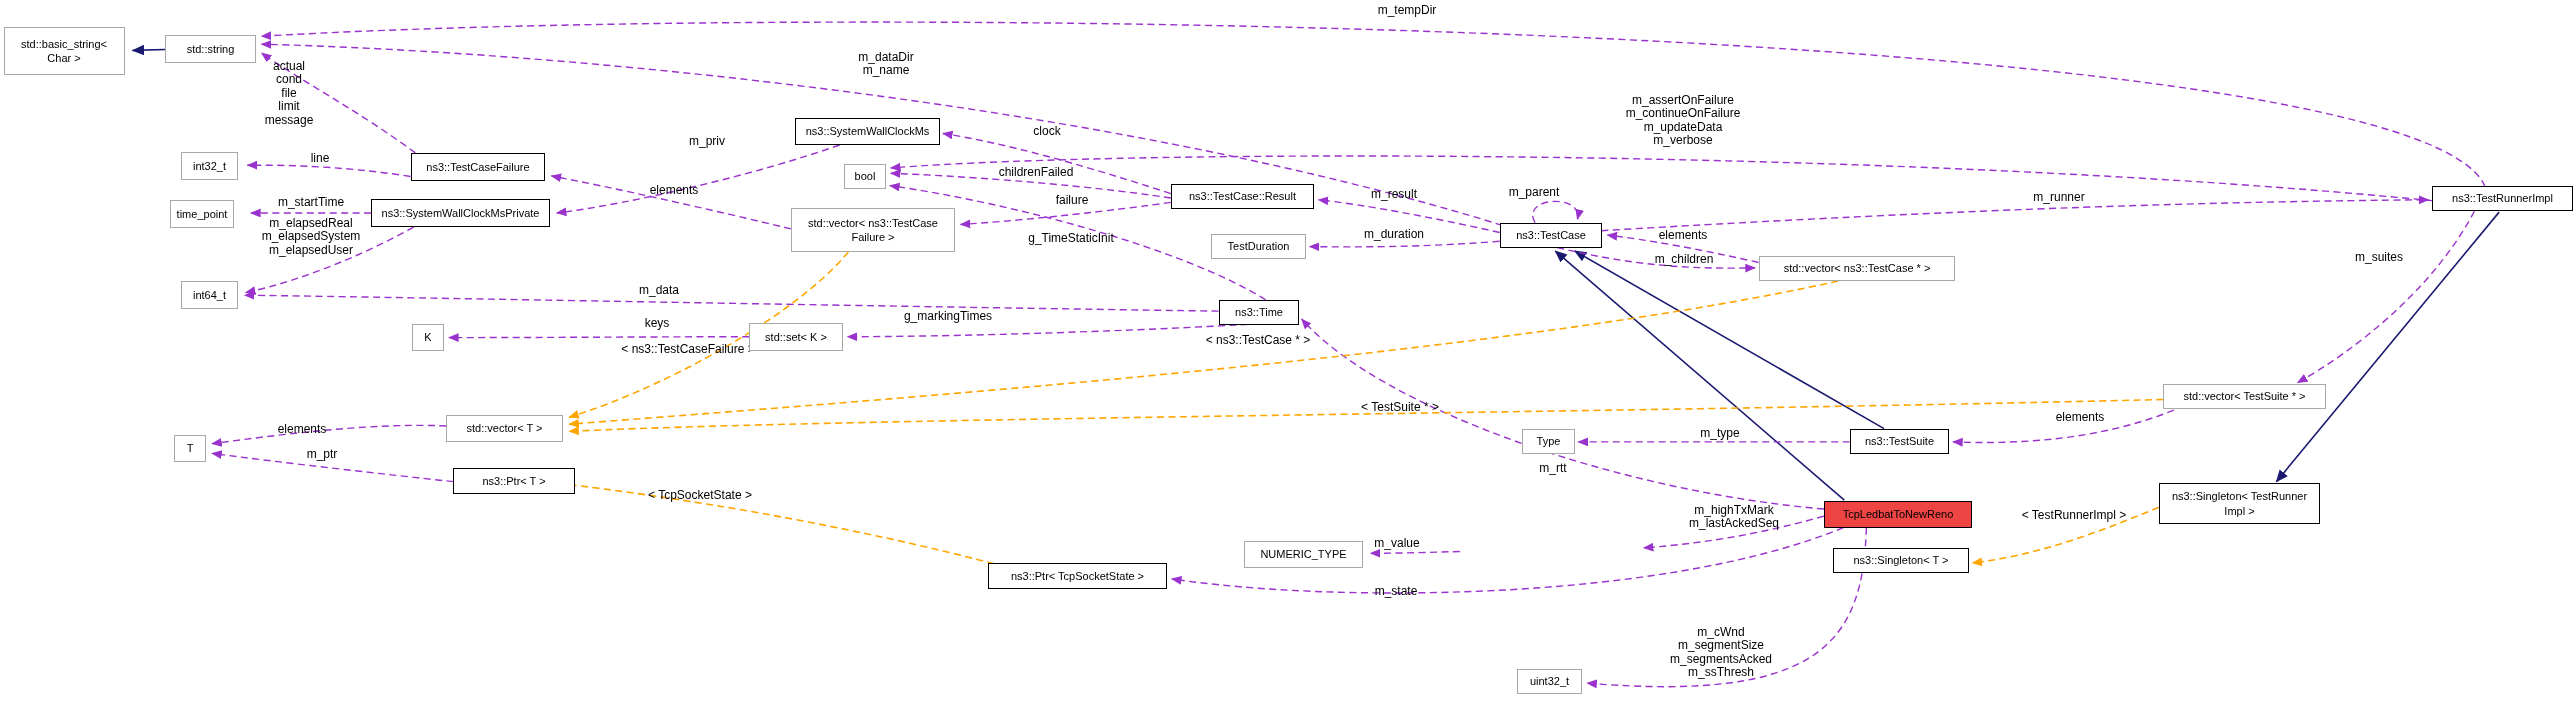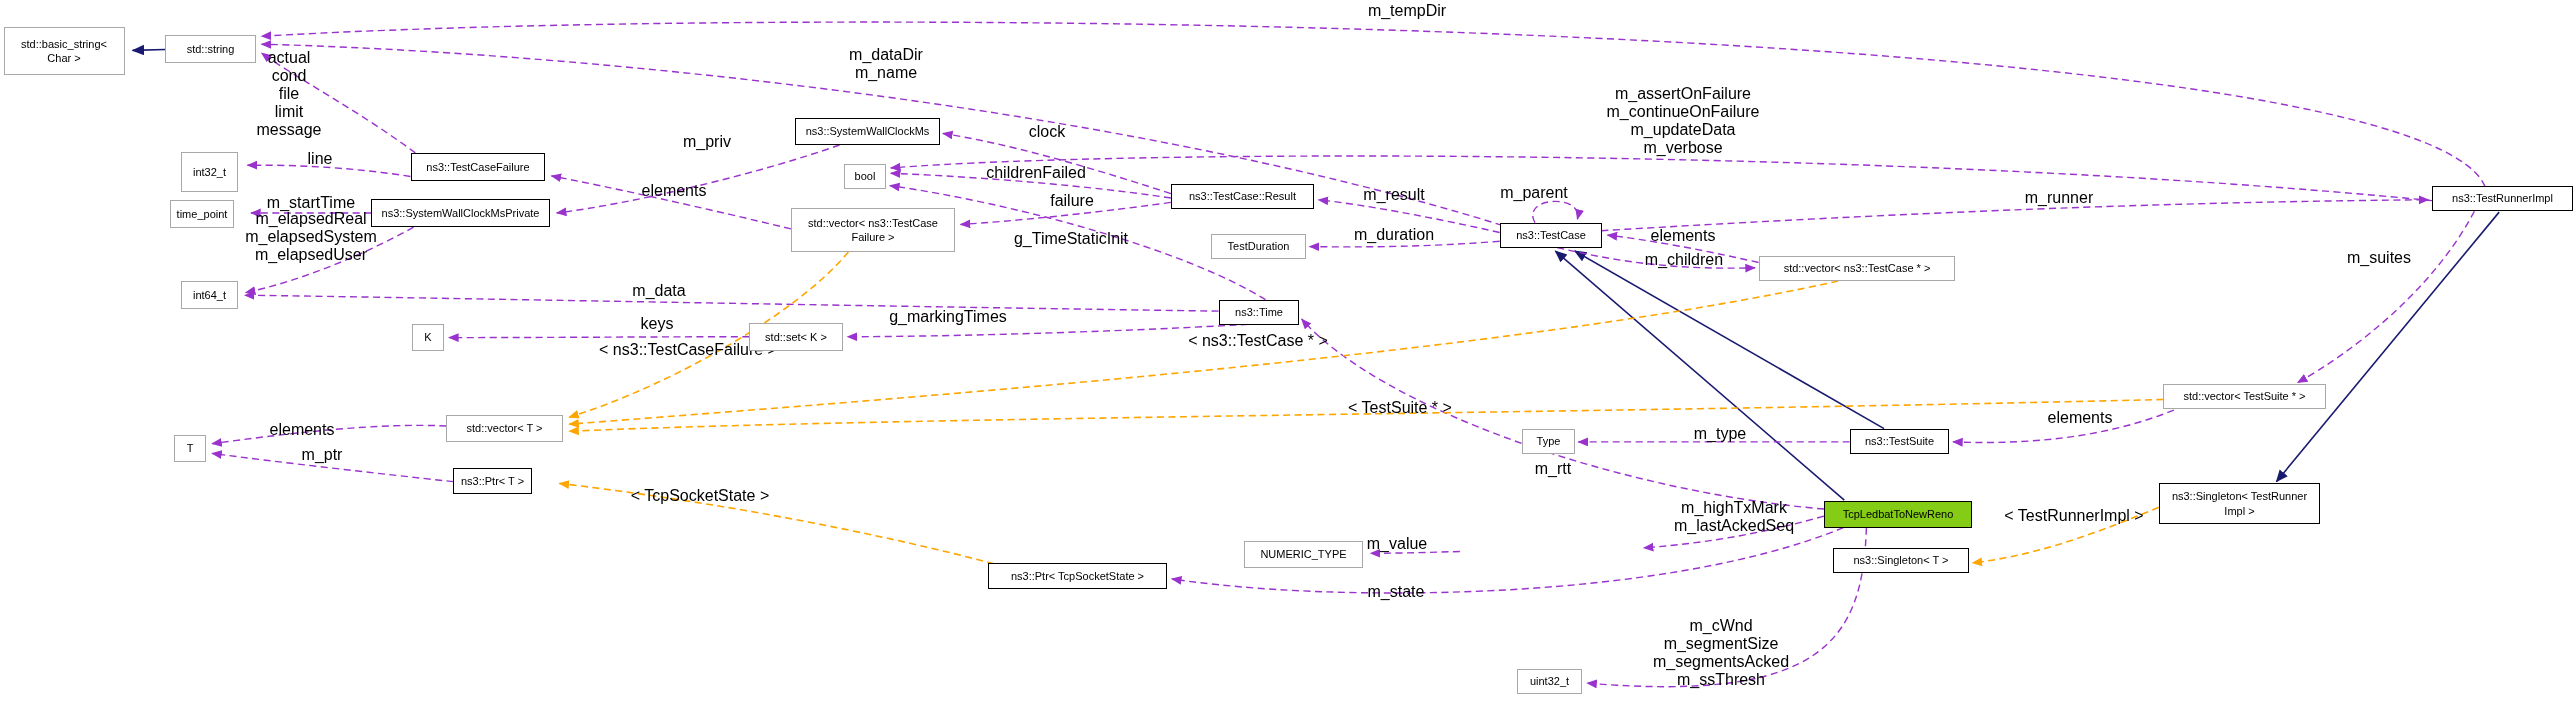--- a/index.html
+++ b/index.html
@@ -8,32 +8,32 @@
     width:2576px;height:715px;
     background:#ffffff;
     font-family:"Liberation Sans", sans-serif;
     overflow:hidden;
   }
   .edge-layer{position:absolute;left:0;top:0;z-index:0;}
   .elabel{
     position:absolute;z-index:2;
     transform:translate(-50%,-50%);
     white-space:pre;text-align:center;
-    font-size:16px;color:#000;line-height:1.12;
+    font-size:12px;color:#000;line-height:1.12;
   }
   .node{
     position:absolute;z-index:3;
     display:flex;align-items:center;justify-content:center;
     background:#fff;border:0.9px solid #000;
     font-size:11px;color:#000;text-align:center;
     white-space:pre-line;line-height:1.3;
     box-sizing:border-box;padding:0.9px 2.7px;
   }
   .node.ext{border-color:#a8a8a8;}
-  .node.main{background:#84cc16;border-width:1.8px;}
+  .node.main{background:#ef4444;border-width:1.8px;}
 </style>
 </head>
 <body>
 
 <div class="canvas">
 
   <svg class="edge-layer" width="2576" height="715" viewBox="0 0 2915 809">
     <defs>
       <marker id="ap" markerWidth="14" markerHeight="12" refX="11" refY="5" orient="auto" markerUnits="userSpaceOnUse">
         <path d="M0,0 L12,5 L0,10 z" fill="#9a32cd"></path>
@@ -145,39 +145,39 @@
 m_segmentSize
 m_segmentsAcked
 m_ssThresh</div>
   <div class="elabel" style="left:700px;top:496px">&lt; TcpSocketState &gt;</div>
   <div class="elabel" style="left:322px;top:455px">m_ptr</div>
   <div class="elabel" style="left:302px;top:430px">elements</div>
 
   <div class="node ext" style="left:3.5px;top:27px;width:121px;height:48px">std::basic_string&lt;
 Char &gt;</div>
   <div class="node ext" style="left:165px;top:35px;width:91px;height:28px">std::string</div>
-  <div class="node ext" style="left:181px;top:152px;width:57px;height:40px">int32_t</div>
+  <div class="node ext" style="left:181px;top:152px;width:57px;height:28px">int32_t</div>
   <div class="node" style="left:411px;top:153px;width:134px;height:28px">ns3::TestCaseFailure</div>
   <div class="node ext" style="left:170px;top:200px;width:64px;height:28px">time_point</div>
   <div class="node" style="left:371px;top:199px;width:179px;height:28px">ns3::SystemWallClockMsPrivate</div>
   <div class="node ext" style="left:181px;top:281px;width:57px;height:28px">int64_t</div>
   <div class="node ext" style="left:412px;top:324px;width:32px;height:27px">K</div>
   <div class="node ext" style="left:749px;top:323px;width:94px;height:28px">std::set&lt; K &gt;</div>
   <div class="node ext" style="left:791px;top:208px;width:164px;height:44px">std::vector&lt; ns3::TestCase
 Failure &gt;</div>
   <div class="node" style="left:795px;top:118px;width:145px;height:27px">ns3::SystemWallClockMs</div>
   <div class="node ext" style="left:844px;top:164px;width:42px;height:25px">bool</div>
   <div class="node" style="left:1171px;top:184px;width:143px;height:25px">ns3::TestCase::Result</div>
   <div class="node ext" style="left:1211px;top:234px;width:95px;height:25px">TestDuration</div>
   <div class="node" style="left:1219px;top:300px;width:80px;height:25px">ns3::Time</div>
   <div class="node" style="left:1500px;top:223px;width:102px;height:25px">ns3::TestCase</div>
   <div class="node ext" style="left:1759px;top:256px;width:196px;height:25px">std::vector&lt; ns3::TestCase * &gt;</div>
   <div class="node ext" style="left:446px;top:415px;width:117px;height:26.5px">std::vector&lt; T &gt;</div>
   <div class="node ext" style="left:174px;top:435px;width:32px;height:26.5px">T</div>
-  <div class="node" style="left:453px;top:468px;width:79px;height:26px">ns3::Ptr&lt; T &gt;</div>
+  <div class="node" style="left:453px;top:468px;width:122px;height:26px">ns3::Ptr&lt; T &gt;</div>
   <div class="node" style="left:988px;top:563px;width:179px;height:26px">ns3::Ptr&lt; TcpSocketState &gt;</div>
   <div class="node ext" style="left:1244px;top:541px;width:119px;height:26.5px">NUMERIC_TYPE</div>
   <div class="node main" style="left:1824px;top:501px;width:148px;height:26.5px">TcpLedbatToNewReno</div>
   <div class="node" style="left:1850px;top:429px;width:99px;height:25px">ns3::TestSuite</div>
   <div class="node ext" style="left:1522px;top:429px;width:53px;height:25px">Type</div>
   <div class="node ext" style="left:2163px;top:384px;width:163px;height:25px">std::vector&lt; TestSuite * &gt;</div>
   <div class="node" style="left:2159px;top:483px;width:161px;height:41px">ns3::Singleton&lt; TestRunner
 Impl &gt;</div>
   <div class="node" style="left:1833px;top:548px;width:136px;height:25px">ns3::Singleton&lt; T &gt;</div>
   <div class="node ext" style="left:1517px;top:669px;width:65px;height:25px">uint32_t</div>

